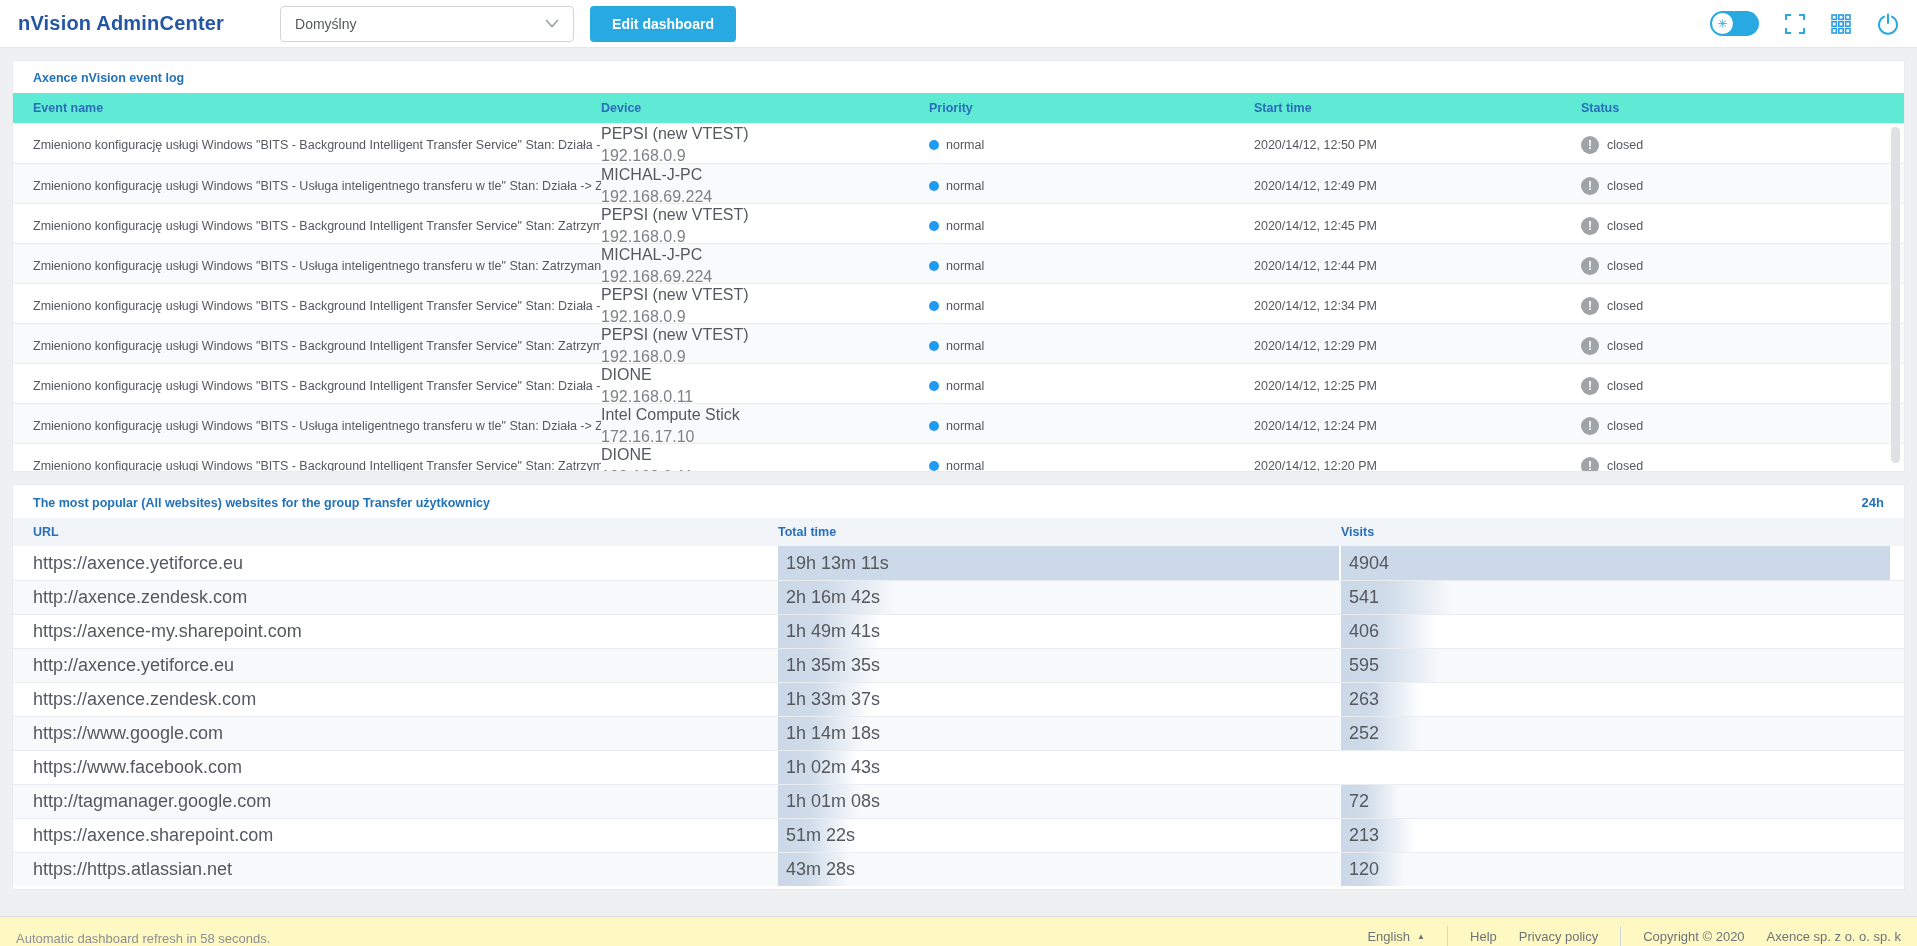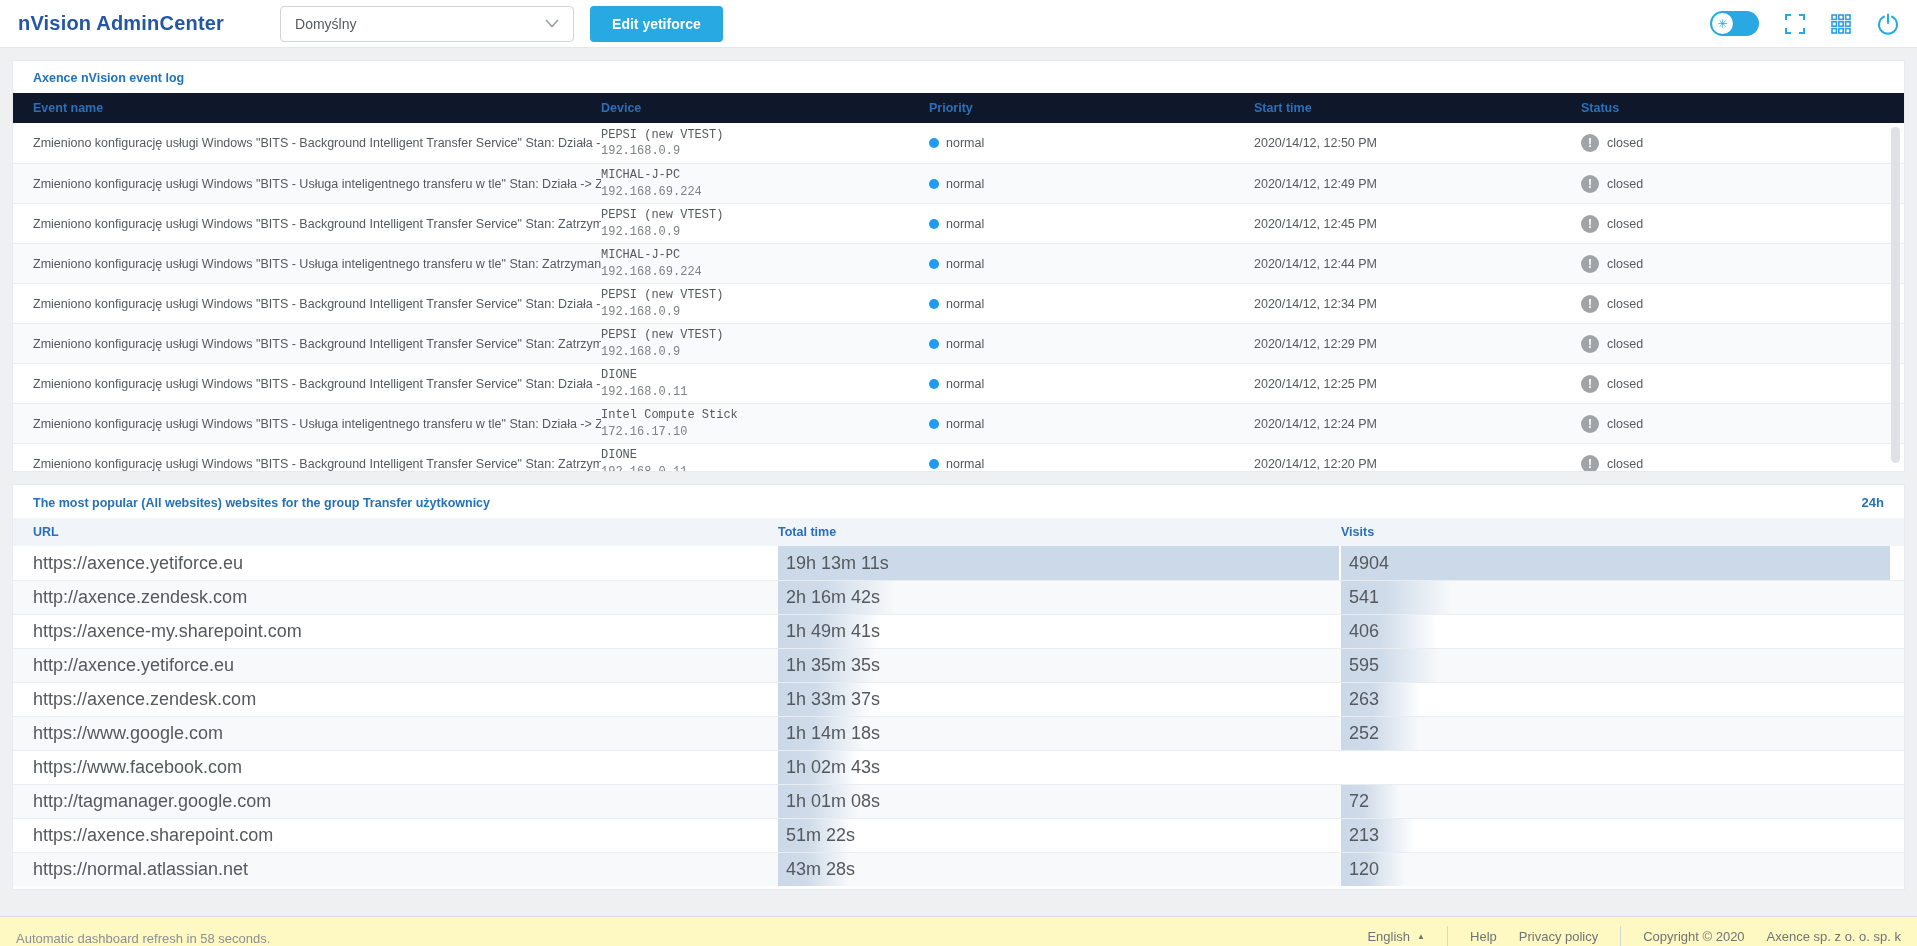--- a/index.html
+++ b/index.html
@@ -41,26 +41,26 @@
   main { flex:1 1 auto; padding:12px 12px 0 12px; overflow:hidden; }
   .panel { background:#fff; border:1px solid #e7eaee; position:relative; }
   .panel-events { height:412px; overflow:hidden; margin-bottom:12px; }
   .panel-sites  { height:406px; overflow:hidden; }
   .panel-title-row { display:flex; align-items:center; justify-content:space-between; padding:10px 20px 8px; }
   .panel-title { font-size:12.5px; font-weight:bold; color:#2373ba; cursor:pointer; }
   .period-label { font-size:13px; font-weight:bold; color:#2373ba; }
 
   
   .egrid { display:grid; grid-template-columns:568px 328px 325px 327px 1fr; align-items:center; padding:0 0 0 20px; }
-  .thead { height:30px; background:#0f172a; color:#2a6fb8; font-size:12.5px; font-weight:bold; }
+  .thead { height:30px; background:#5eead4; color:#2a6fb8; font-size:12.5px; font-weight:bold; }
   .erow { height:40px; border-top:1px solid #e9edf1; font-size:12.5px; }
   .erow:first-child { border-top:none; }
   .erow:nth-child(even) { background:#f9fafc; }
   .c-event { white-space:nowrap; overflow:hidden; padding-right:6px; }
-  .c-device div { line-height:1.35; font-size:12px;font-family:Liberation Mono, monospace; }
+  .c-device div { line-height:1.35; font-size:16px; }
   .c-device .ip { color:#7d8287; }
   .c-priority { display:flex; align-items:center; }
   .dot { width:10px; height:10px; border-radius:50%; background:#1f9bf1; margin-right:7px; flex:0 0 auto; }
   .c-status { display:flex; align-items:center; }
   .status-ico {
     width:18px; height:18px; border-radius:50%; background:#9fa4a9; color:#fff;
     font-size:12px; font-weight:bold; display:flex; align-items:center; justify-content:center;
     margin-right:8px; flex:0 0 auto;
   }
   .scroll-thumb {
@@ -102,21 +102,21 @@
   <header class="topbar">
     <div class="brand">nVision AdminCenter</div>
 
     <div class="dash-select">
       <span>Domyślny</span>
       <svg width="14" height="9" viewBox="0 0 14 9">
           <polyline points="1,1 7,7.5 13,1" fill="none" stroke="#9aa0a5" stroke-width="1.6"></polyline>
         </svg>
     </div>
 
-    <button class="edit-btn">Edit yetiforce</button>
+    <button class="edit-btn">Edit dashboard</button>
 
     <div class="topbar-icons">
       <div class="toggle">
         <div class="knob">✳</div>
       </div>
       <div class="icon-btn">
         <svg width="20" height="20" viewBox="0 0 20 20" fill="none" stroke="#29a9e1" stroke-width="2">
           <path d="M1 6 V1 H6"></path>
             <path d="M14 1 H19 V6"></path>
             <path d="M19 14 V19 H14"></path>
@@ -407,21 +407,21 @@
             <div class="bar-cell">
               <div class="bar" style="width: calc(4.5% + 50px);"></div>
               <span class="val">51m 22s</span>
             </div>
             <div class="bar-cell">
               <div class="bar" style="width: calc(4.3% + 50px);"></div>
               <span class="val">213</span>
             </div>
           </div>
           <div class="sgrid srow">
-            <div class="c-url">https://normal.atlassian.net</div>
+            <div class="c-url">https://https.atlassian.net</div>
             <div class="bar-cell">
               <div class="bar" style="width: calc(3.8% + 50px);"></div>
               <span class="val">43m 28s</span>
             </div>
             <div class="bar-cell">
               <div class="bar" style="width: calc(2.4% + 50px);"></div>
               <span class="val">120</span>
             </div>
           </div>
         </div>

